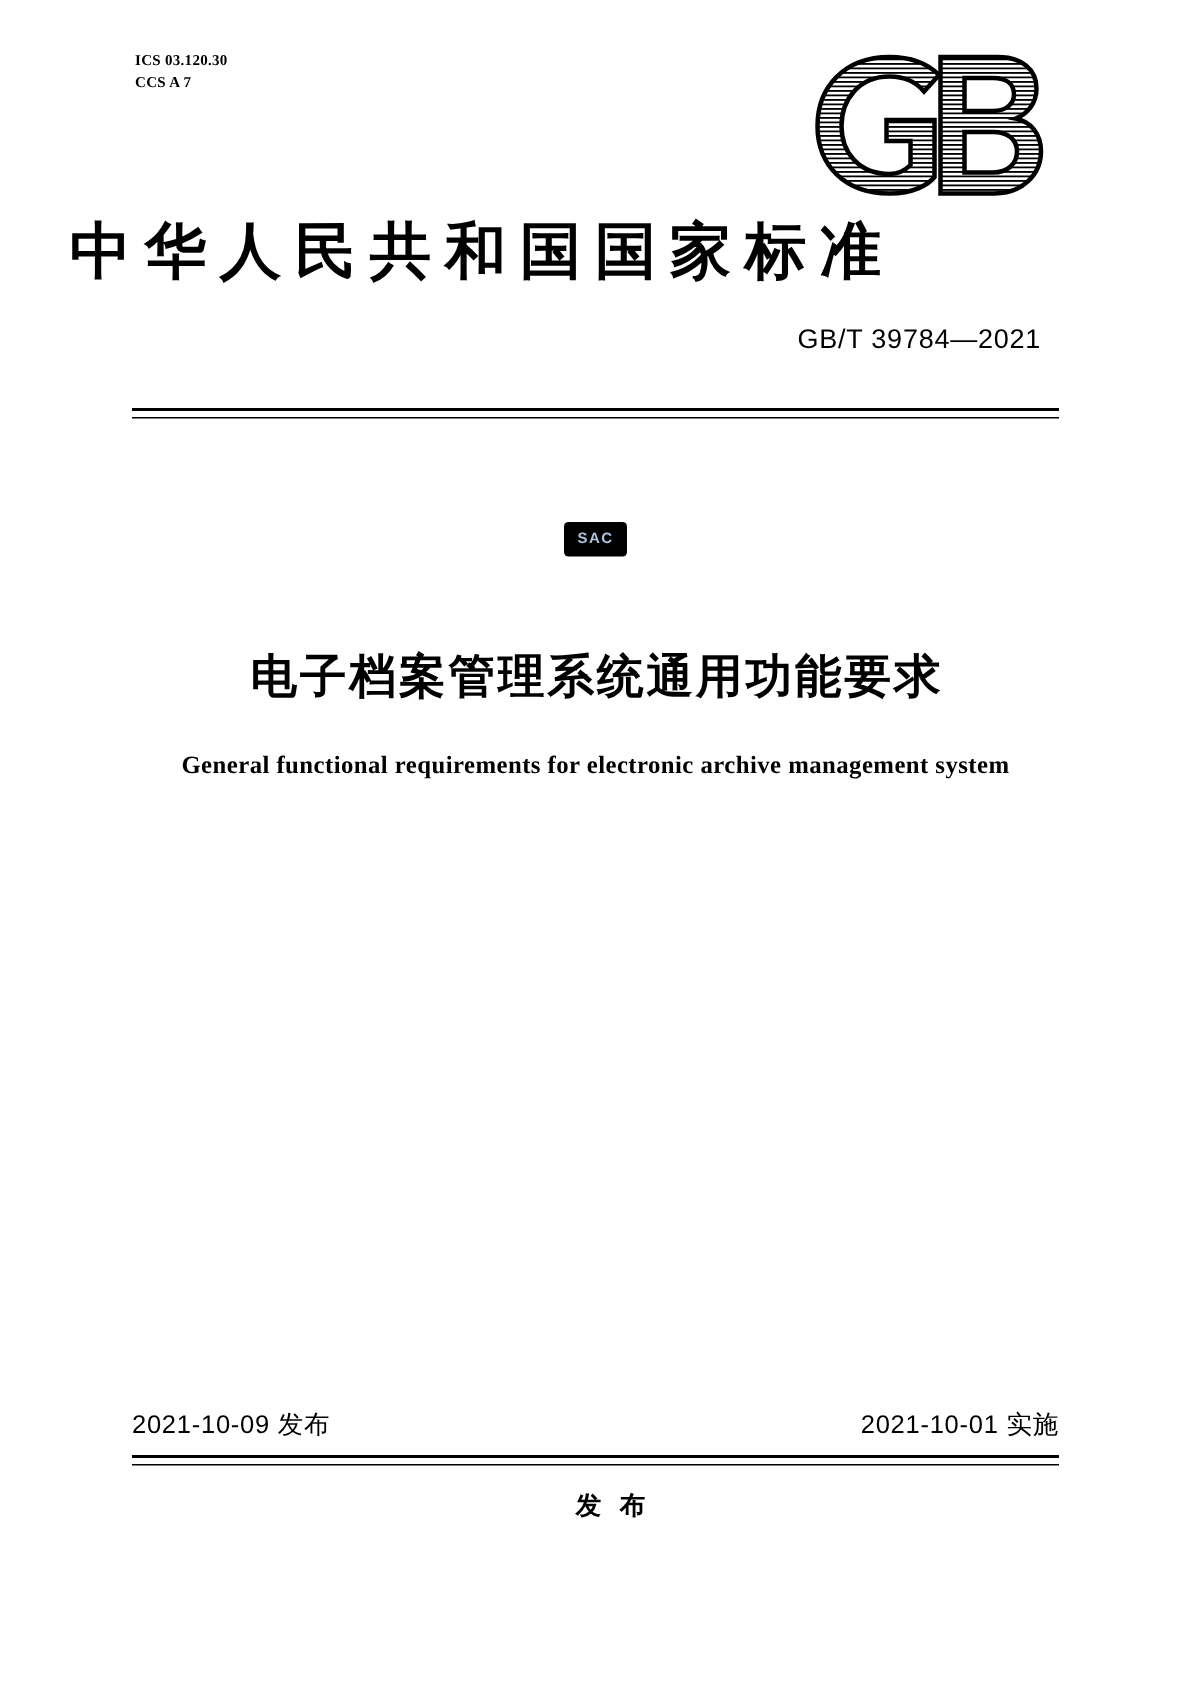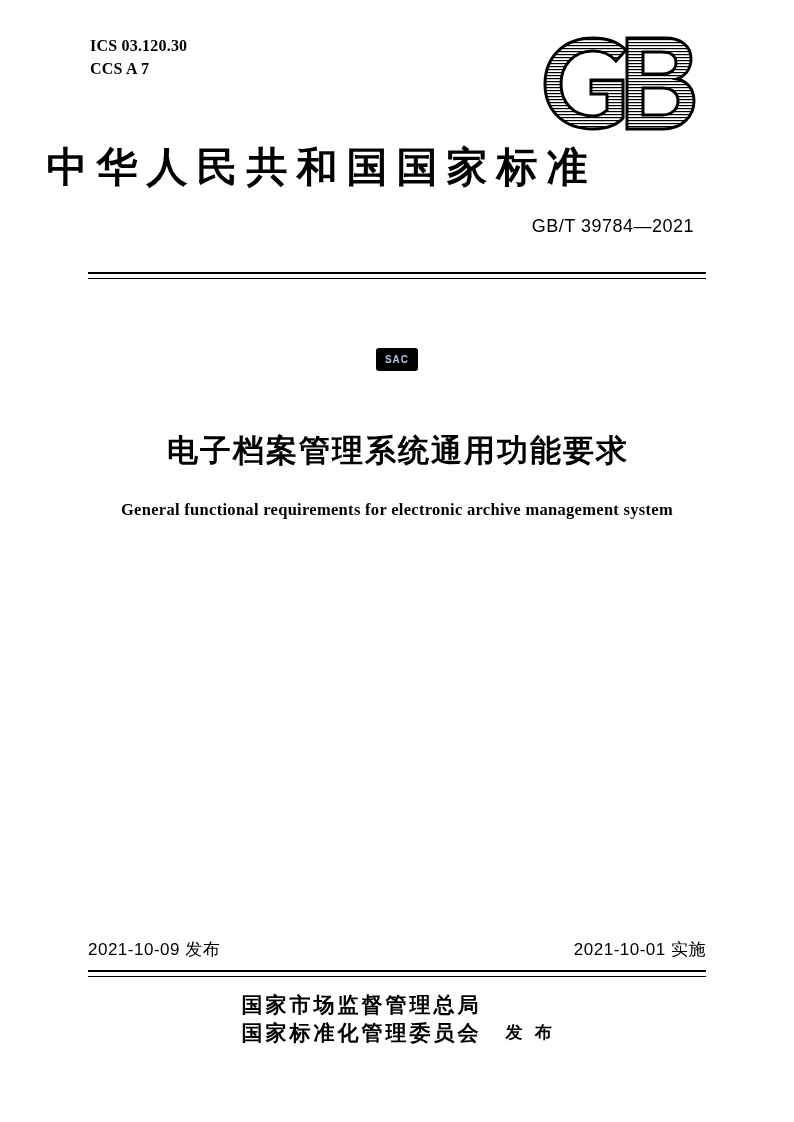--- a/index.html
+++ b/index.html
@@ -27,21 +27,21 @@
   
   .codes {
     position: absolute;
     left: 90px;
     top: 34px;
     line-height: 1.45;
   }
   .codes div {
     font-family: "Liberation Serif", serif;
     font-weight: bold;
-    font-size: 16px;
+    font-size: 10px;
     letter-spacing: 0.2px;
     white-space: nowrap;
   }
 
   
   .gb-logo {
     position: absolute;
     left: 531px;
     top: 30px;
     width: 175px;
@@ -249,20 +249,16 @@
 
   <div class="date-row">
     <span class="d-item">2021-10-09 发布</span>
     <span class="d-item">2021-10-01 实施</span>
   </div>
 
   <div class="rule-date-top"></div>
   <div class="rule-date-bottom"></div>
 
   <div class="issuer">
-    <div class="issuer-names">
-      <div>国家市场监督管理总局</div>
-      <div>国家标准化管理委员会</div>
-    </div>
     <div class="issuer-verb">发 布</div>
   </div>
 
 </div>
 
 </body></html>

